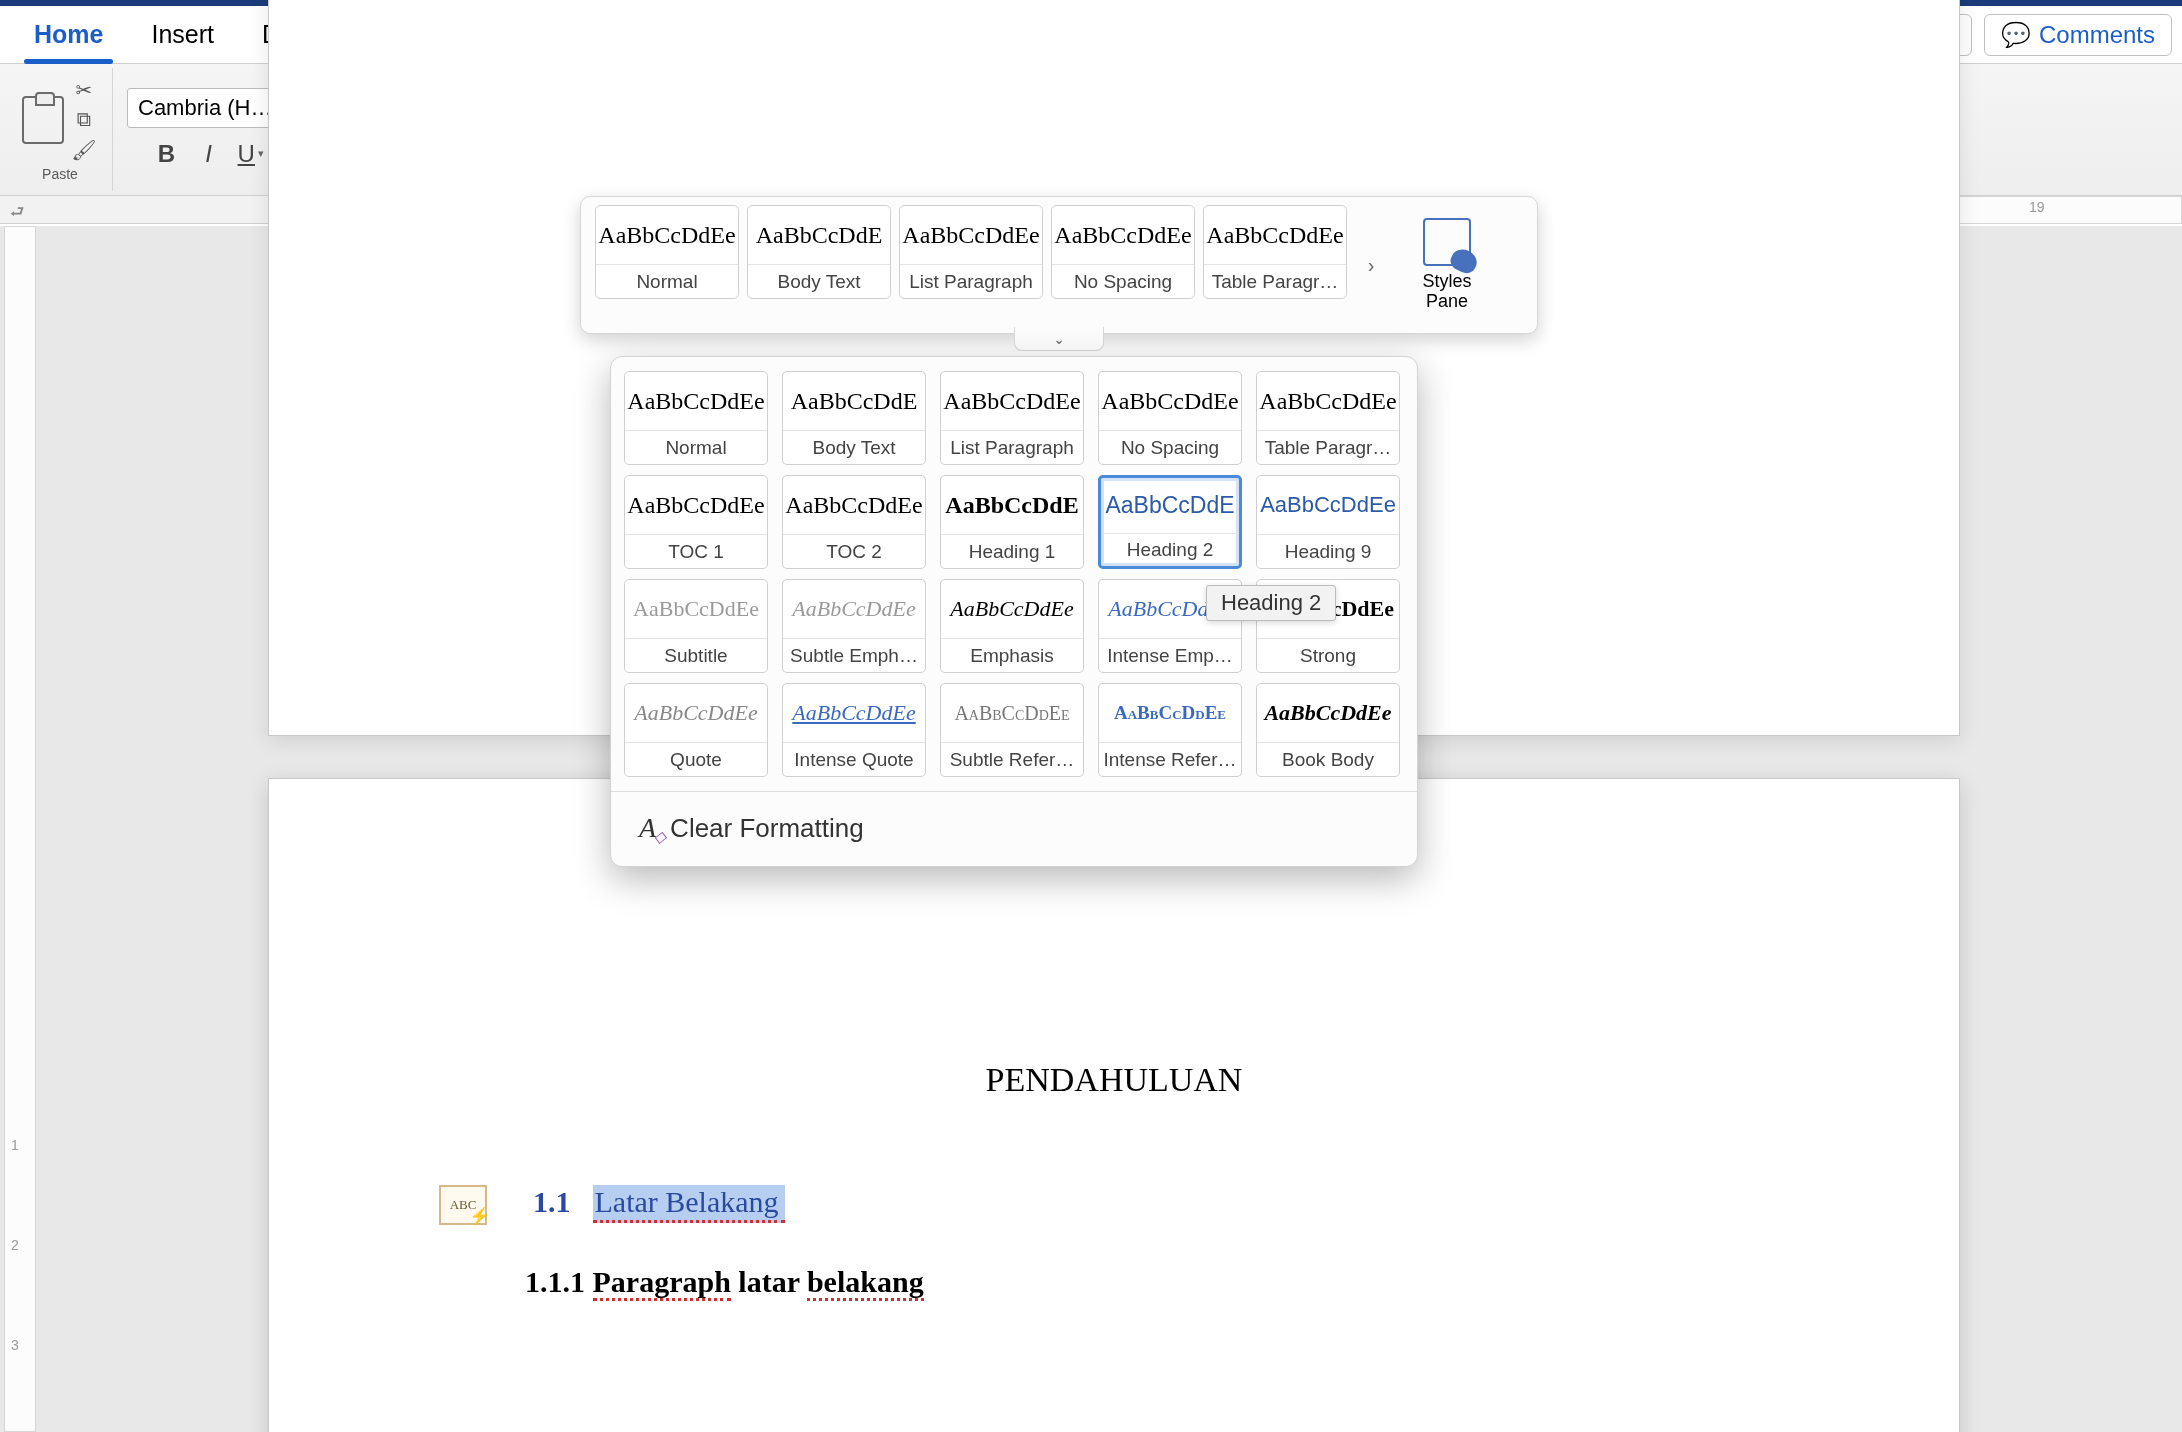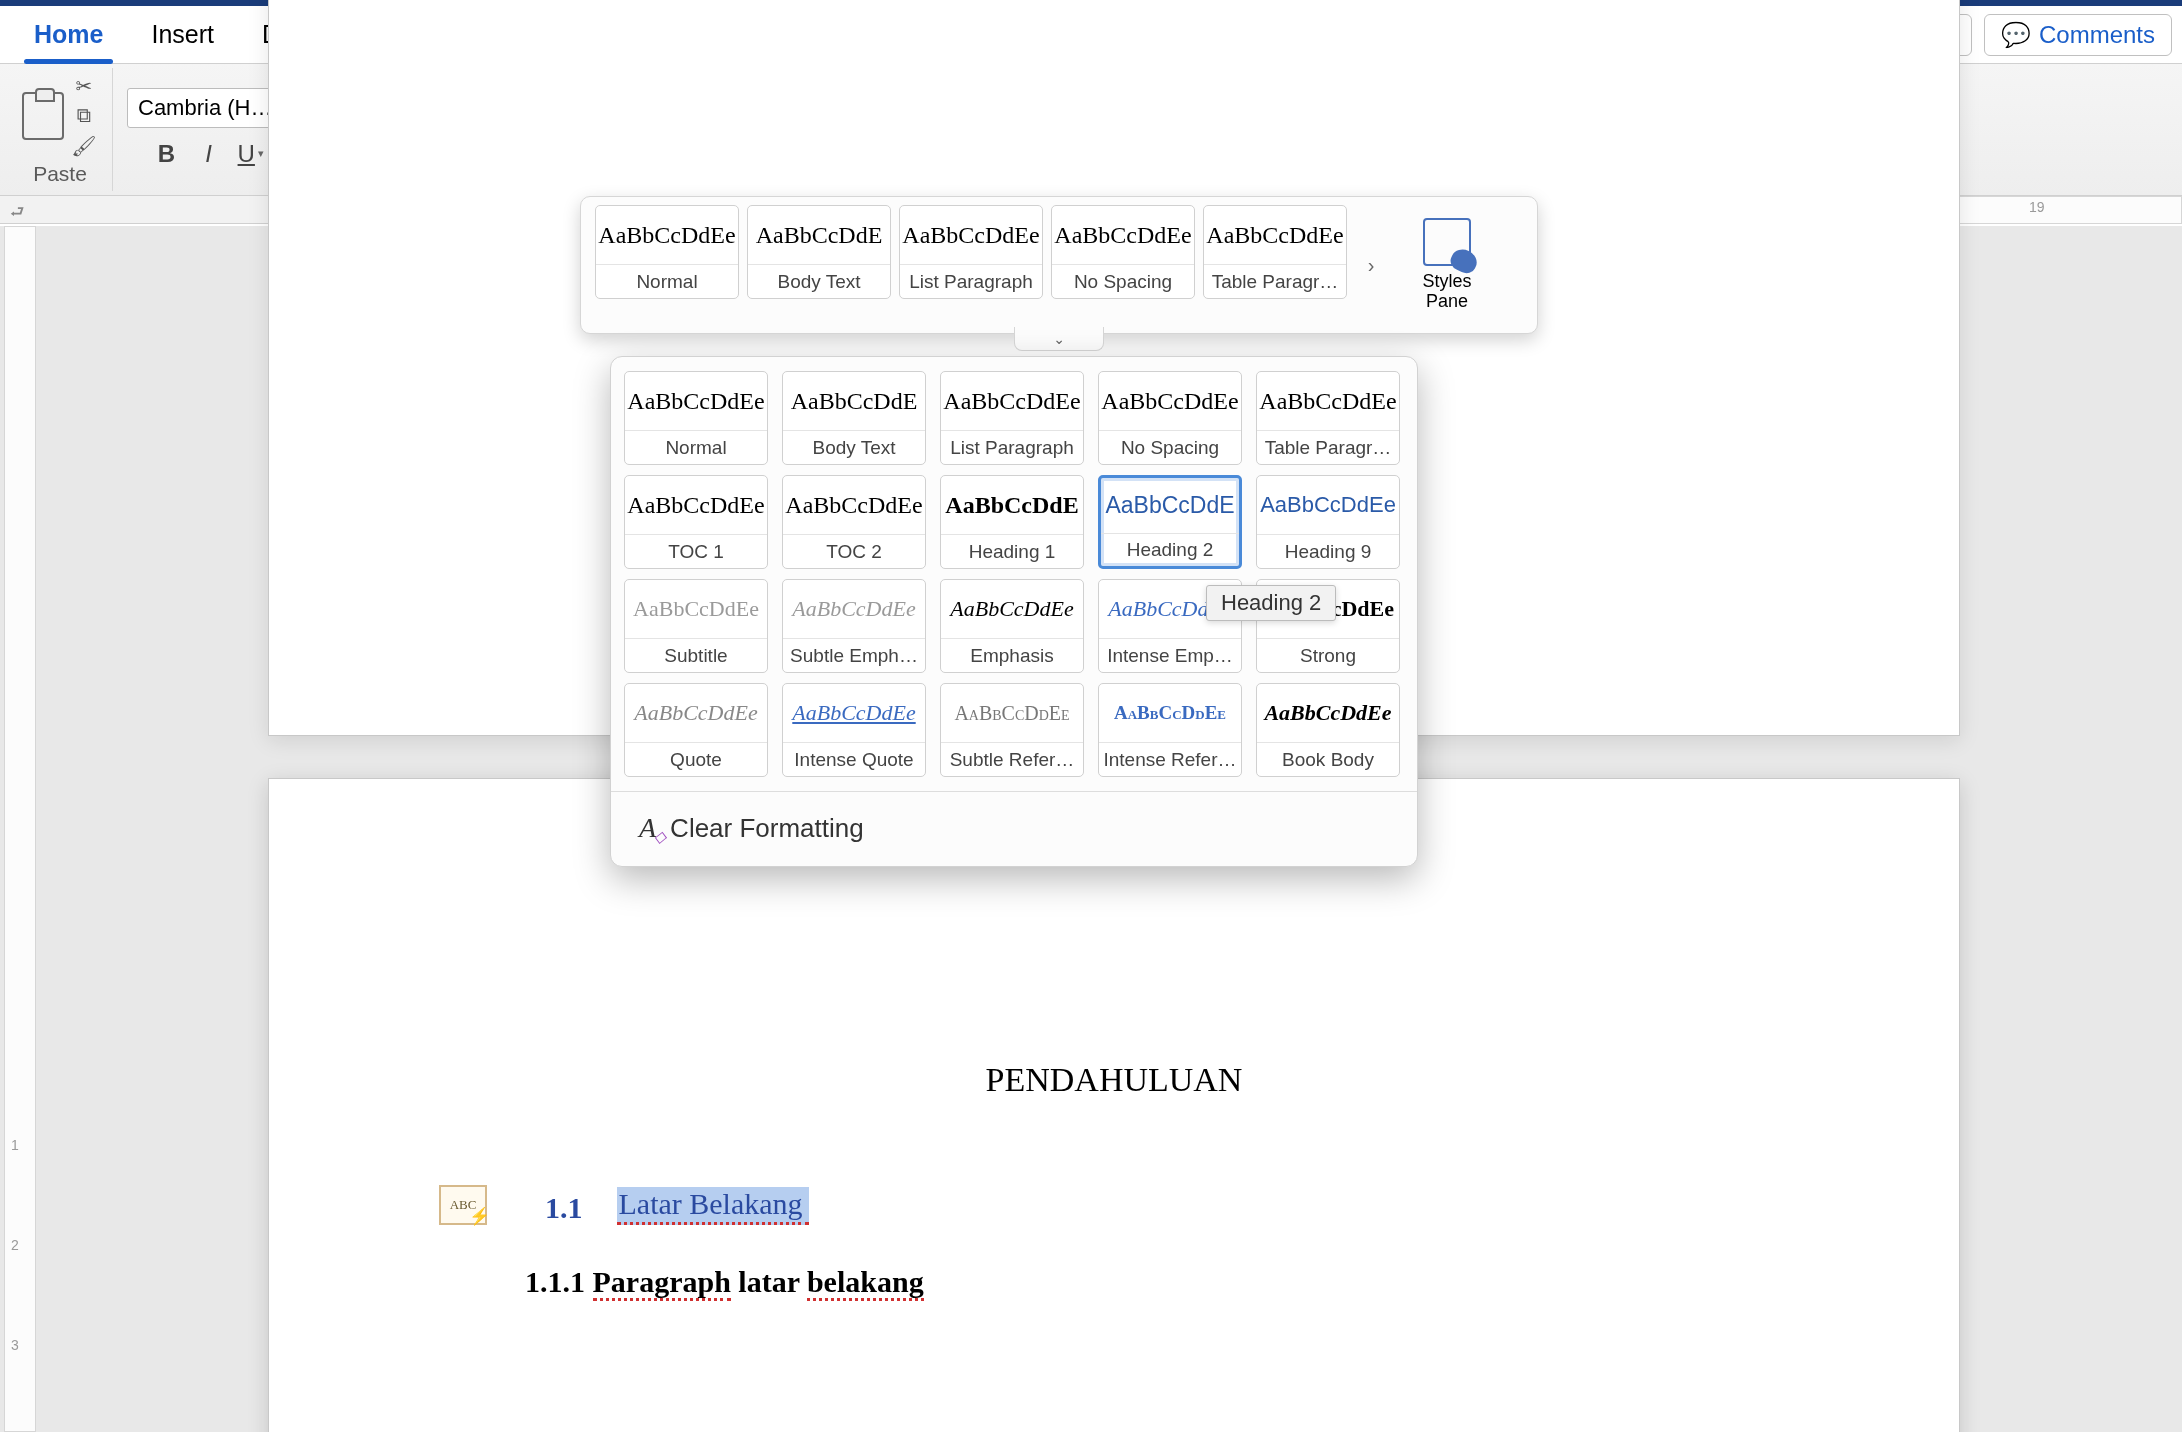--- a/index.html
+++ b/index.html
@@ -7,21 +7,21 @@
   .top-border { height: 6px; background: #1a3c7a; }
   .tabs-bar { height: 58px; background: #fff; display: flex; align-items: center; padding: 0 10px; border-bottom: 1px solid #d0d0d0; gap: 0; }
   .tab { padding: 0 24px; font-size: 25px; color: #000000; cursor: pointer; height: 100%; display: flex; align-items: center; }
   .tab.active { color: #1a5ec9; font-weight: 600; position: relative; }
   .tab.active::after { content:''; position:absolute; bottom:-1px; left:14px; right:14px; height:5px; background:#1a5ec9; border-radius:3px; }
   .tabs-right { margin-left:auto; display:flex; gap:12px; }
   .btn-right { border:1px solid #c0c0c0; border-radius:6px; padding:6px 16px; font-size:24px; color:#1a5ec9; display:flex; align-items:center; gap:8px; cursor:pointer; background:#fff; }
   .ribbon { height: 132px; background: linear-gradient(#f5f5f5,#eeeeee); display:flex; align-items:stretch; padding: 4px 8px; border-bottom:1px solid #d0d0d0; }
   .group { display:flex; flex-direction:column; align-items:center; justify-content:center; padding: 0 14px; border-right:1px solid #d6d6d6; position:relative; }
   .group:last-child { border-right:none; }
-  .group-label { font-size:21px; color:#5a5a5a; margin-top:4px; }
+  .group-label { font-size:14px; color:#5a5a5a; margin-top:4px; }
   .paste-block { display:flex; align-items:center; gap:6px; }
   .paste-main { display:flex; flex-direction:column; align-items:center; gap:4px; }
   .clip-icon { width:42px; height:48px; border:2px solid #6b6b6b; border-radius:4px; position:relative; }
   .clip-icon::before { content:''; position:absolute; top:-6px; left:11px; width:16px; height:10px; border:2px solid #6b6b6b; border-radius:4px 4px 0 0; background:#eee; }
   .side-icons { display:flex; flex-direction:column; gap:6px; }
   .mini-icon { width:28px; height:24px; display:flex; align-items:center; justify-content:center; font-size:20px; color:#555; }
   .font-row { display:flex; align-items:center; gap:6px; padding:4px 0; }
   .combo { border:1px solid #bcbcbc; background:#fff; height:40px; display:flex; align-items:center; padding:0 10px; font-size:22px; min-width:165px; border-radius:3px; position:relative; }
   .combo small { margin-left:auto; font-size:12px; color:#666; }
   .combo.sz { min-width:80px; }
@@ -33,21 +33,21 @@
   .ruler-h { position:absolute; left:268px; right:0; top:0; height:28px; background:#fcfcfc; border:1px solid #d6d6d6; display:flex; align-items:center; }
   .ruler-tick { position:absolute; top:2px; font-size:14px; color:#9a9a9a; }
   .doc-area { position:absolute; top:226px; left:0; right:0; bottom:0; background:#e8e8e8; }
   .ruler-v { position:absolute; left:4px; top:0; bottom:0; width:32px; background:#fcfcfc; border:1px solid #d6d6d6; }
   .vtick { position:absolute; left:6px; font-size:14px; color:#9a9a9a; }
   .page { position:absolute; left:268px; top:552px; width:1692px; height:1200px; background:#fff; border:1px solid #c8c8c8; box-shadow:0 5px 20px rgba(0,0,0,0.15); }
   .page-prev { position:absolute; left:268px; top:-390px; width:1692px; height:900px; background:#fff; border:1px solid #c8c8c8; box-shadow:0 5px 20px rgba(0,0,0,0.1); }
   .doc-content { position:absolute; top:260px; left:170px; right:170px; text-align:center; font-family:"Times New Roman",serif; }
   .bab { font-size:34px; font-weight:700; }
   .pend { font-size:34px; font-weight:400; margin-top:22px; }
-  .sec-row { display:flex; align-items:flex-end; gap:34px; margin-top:86px; text-align:left; }
+  .sec-row { display:flex; align-items:flex-start; gap:22px; margin-top:86px; text-align:left; }
   .abc-tag { width:48px; height:40px; border:2px solid #d6b98a; background:#fffaef; display:flex; align-items:center; justify-content:center; font-size:13px; color:#6a5a30; position:relative; }
   .abc-tag::after { content:'⚡'; position:absolute; right:-6px; bottom:-4px; font-size:17px; color:#e08a2a; }
   .sec-num { font-size:30px; font-family:"Times New Roman",serif; color:#2a4aa0; font-weight:700; margin-left:24px;}
   .sec-h { font-size:30px; font-family:"Times New Roman",serif; color:#2a4aa0; font-weight:400; background:#b6cef0; padding:0 6px 1px 2px; border-bottom:3px dotted #d03030; }
   .subsec { font-size:30px; font-weight:700; font-family:"Times New Roman",serif; text-align:left; margin-top:40px; margin-left:86px; }
   .spell { border-bottom:3px dotted #d03030; }
 
   
   .styles-strip { position:absolute; top:196px; left:580px; width:958px; height:138px; background:#fcfcfc; border:1px solid #d6d6d6; border-radius:10px; box-shadow:0 6px 18px rgba(0,0,0,0.18); padding:8px 14px; display:flex; gap:8px; z-index:40; }
   .style-card { width:144px; height:94px; border:1px solid #d0d0d0; border-radius:5px; background:#fff; display:flex; flex-direction:column; align-items:center; justify-content:flex-start; overflow:hidden; cursor:pointer; }

